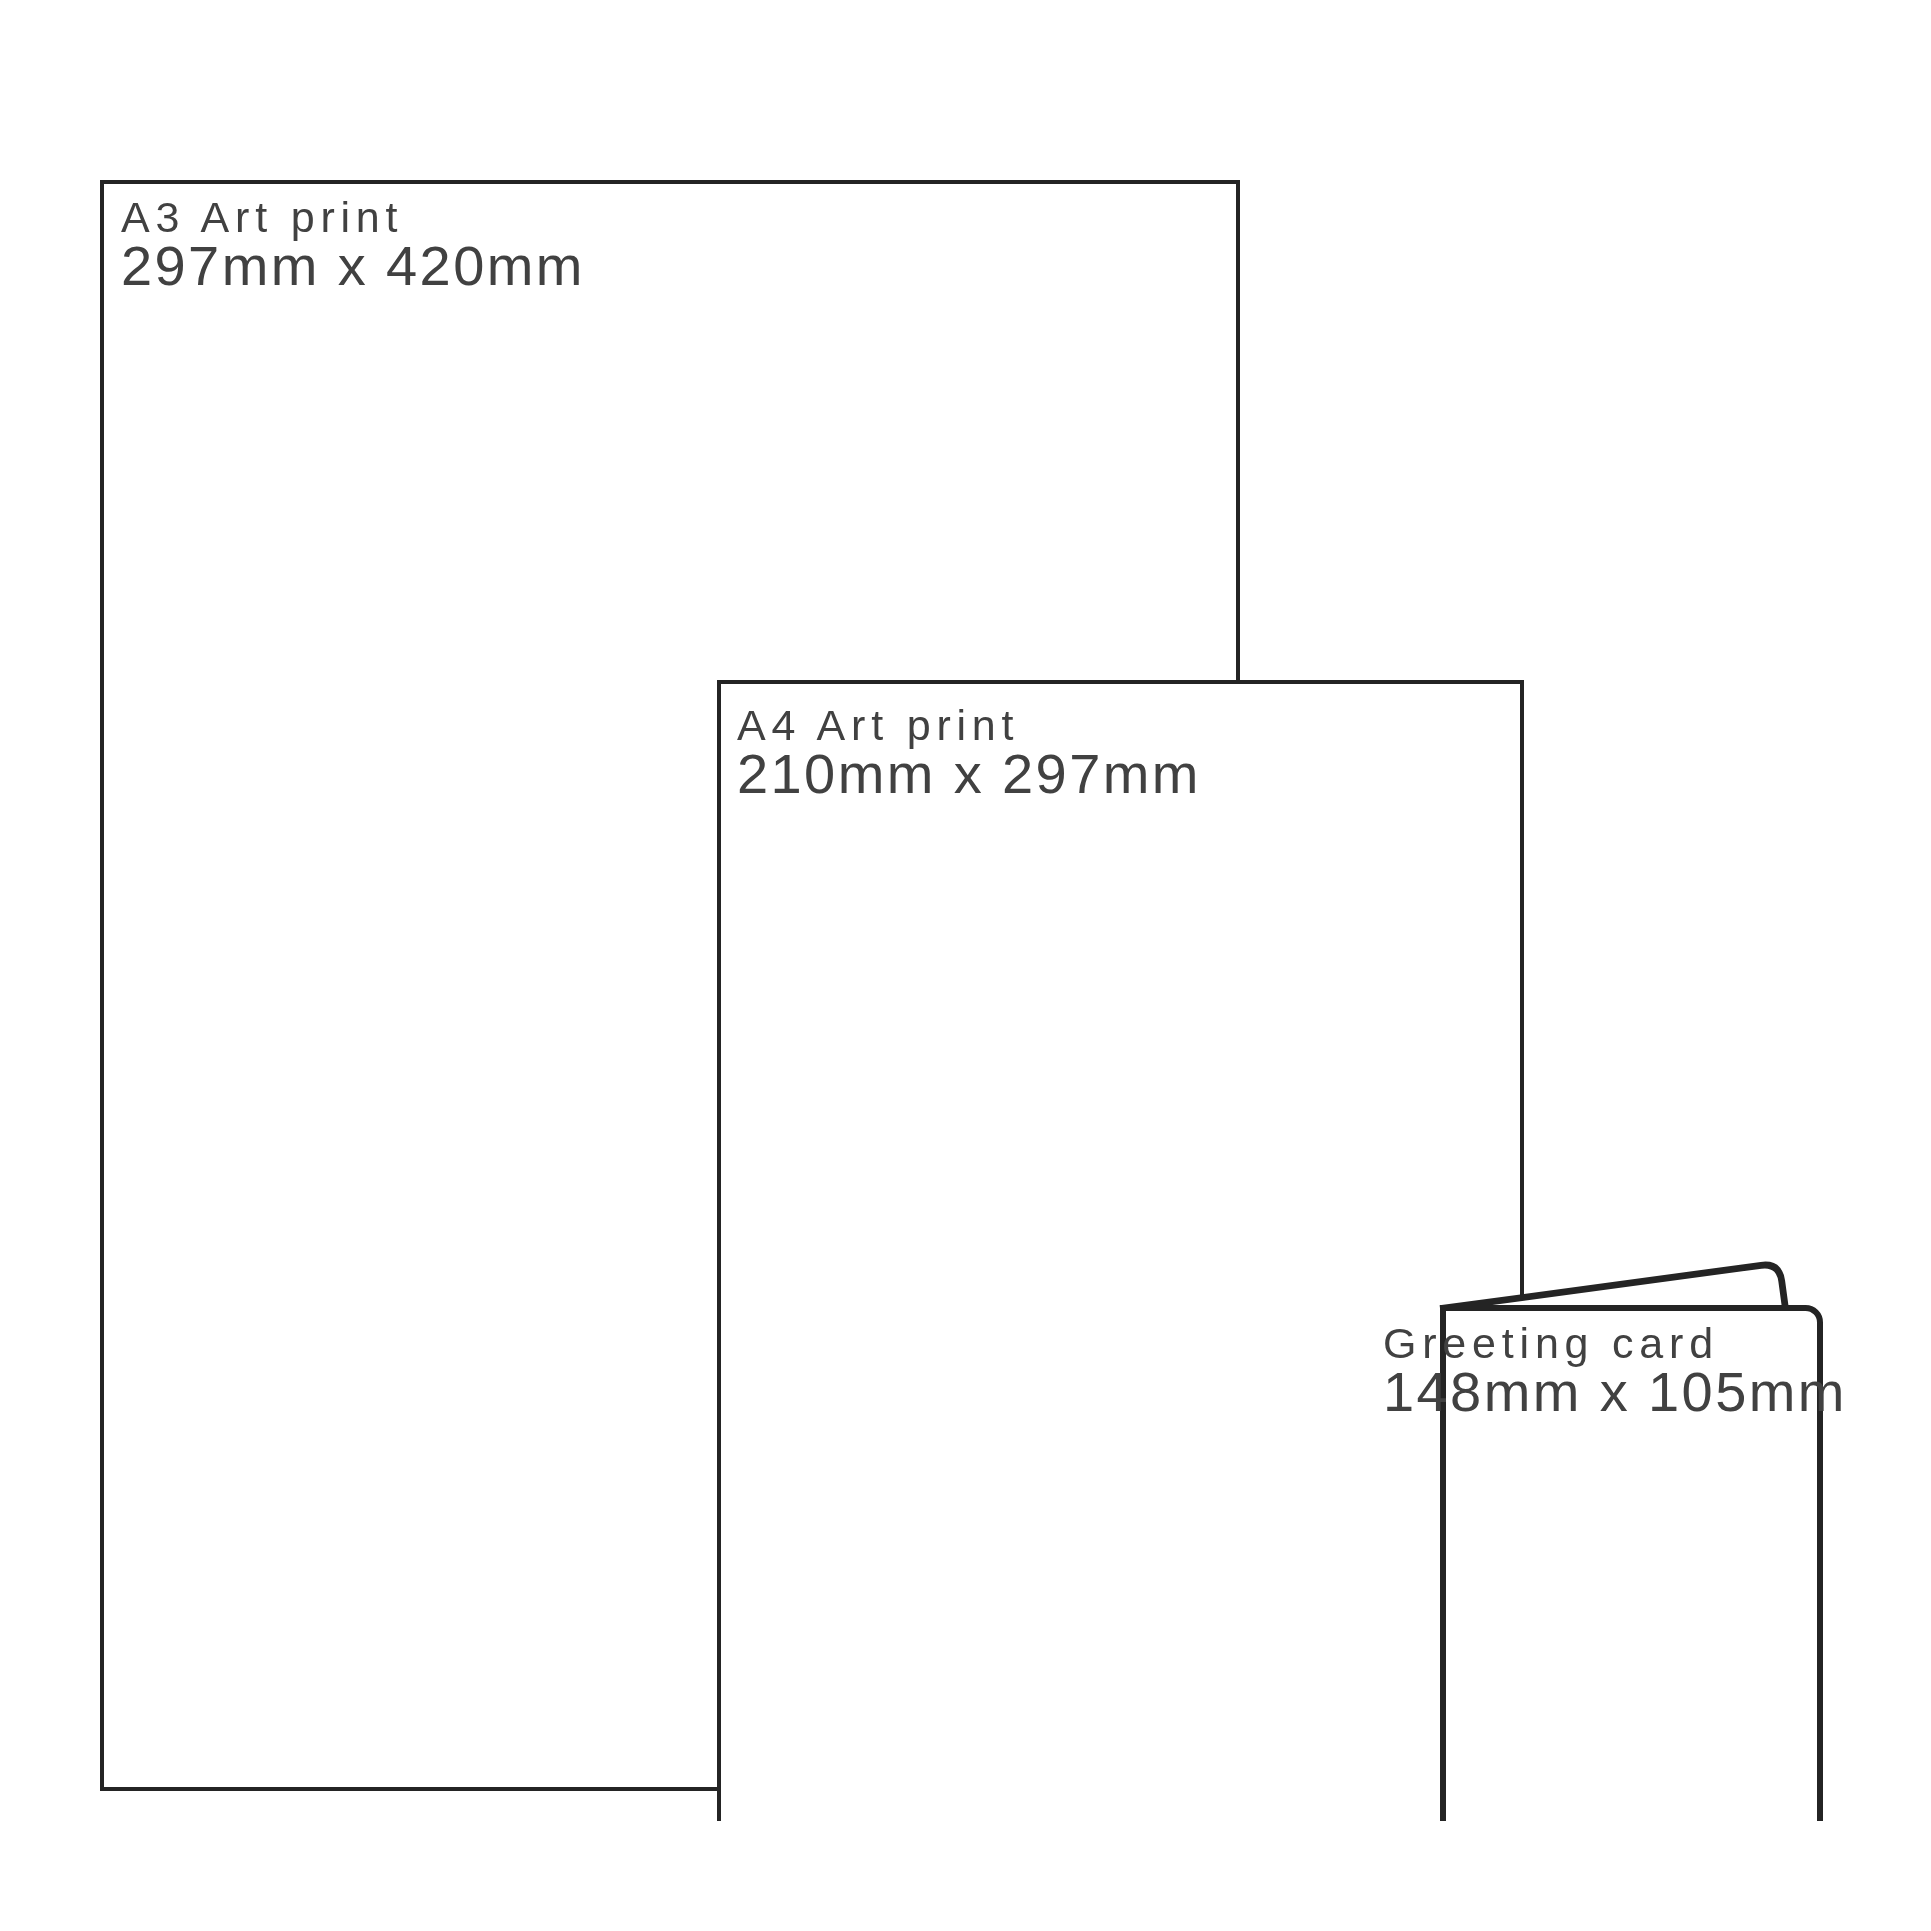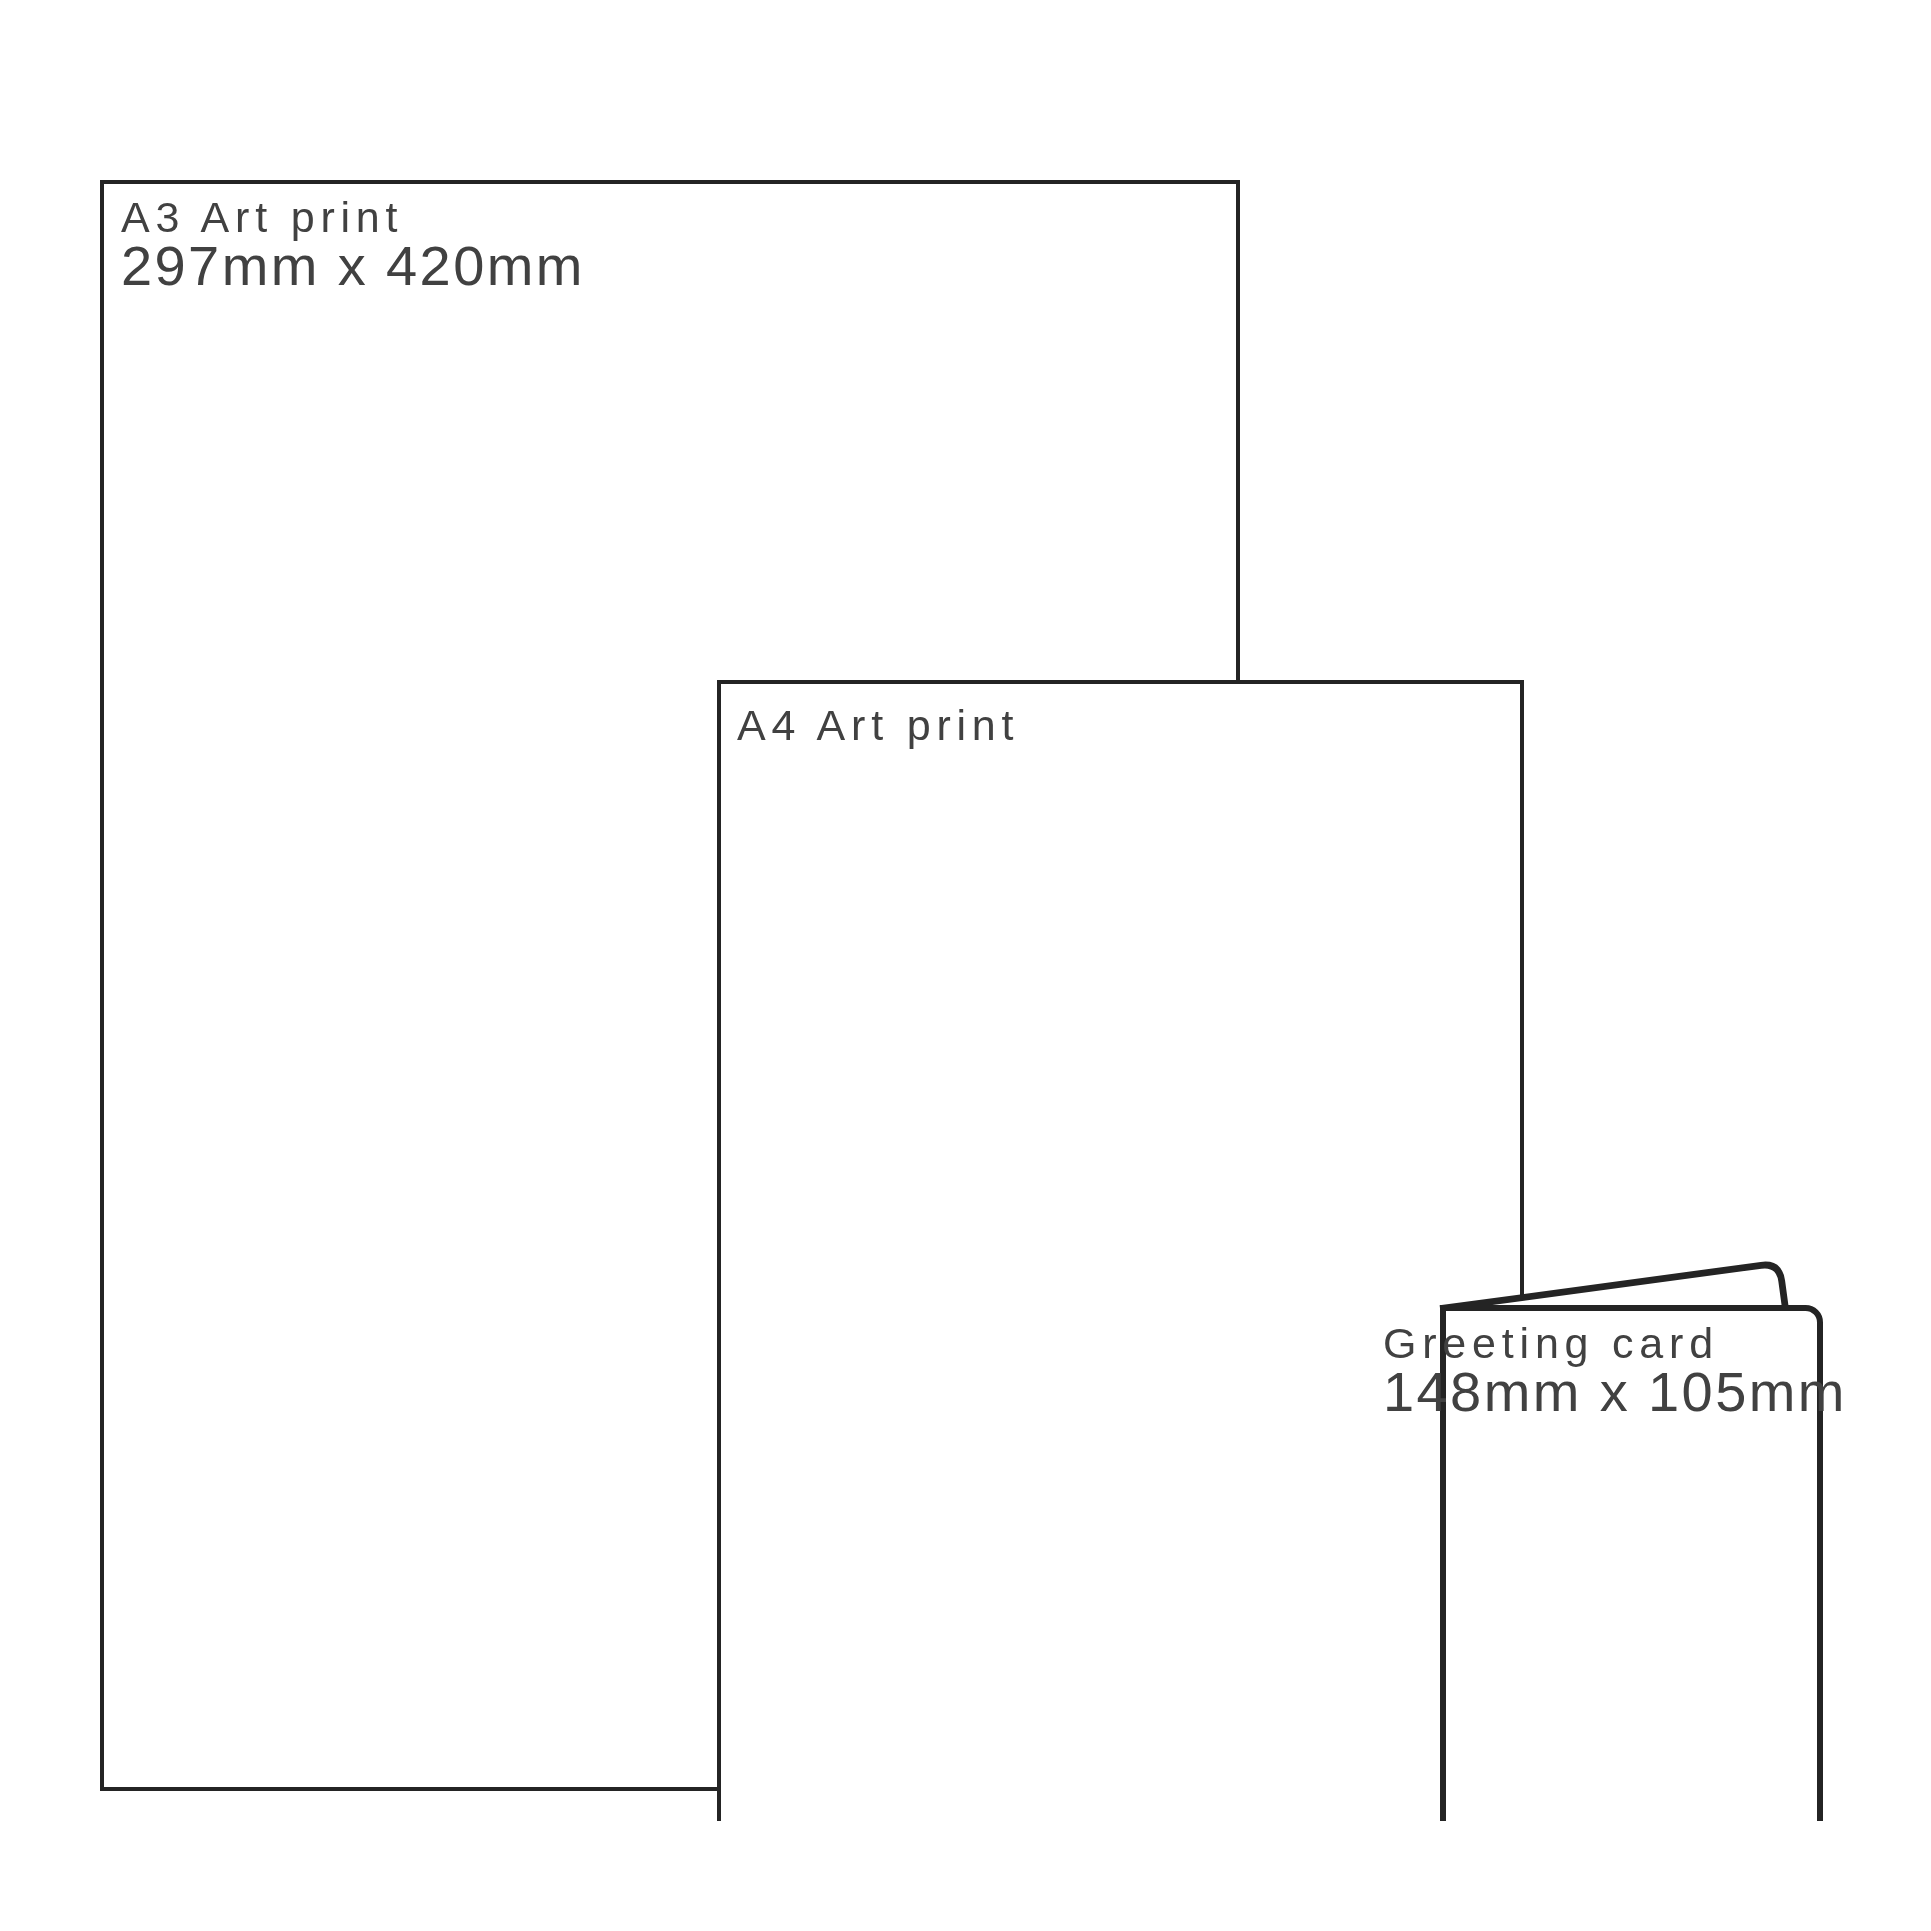--- a/index.html
+++ b/index.html
@@ -82,20 +82,21 @@
 
   <div class="paper" id="card-front"></div>
 
   <div class="label-block" id="a3-label">
     <div class="label-title">A3 Art print</div>
     <div class="label-dims">297mm x 420mm</div>
   </div>
 
   <div class="label-block" id="a4-label">
     <div class="label-title">A4 Art print</div>
+    <div class="label-dims">210mm x 297mm</div>
   </div>
 
   <div class="label-block" id="card-label">
     <div class="label-title">Greeting card</div>
     <div class="label-dims">148mm x 105mm</div>
   </div>
 
 </div>
 
 

